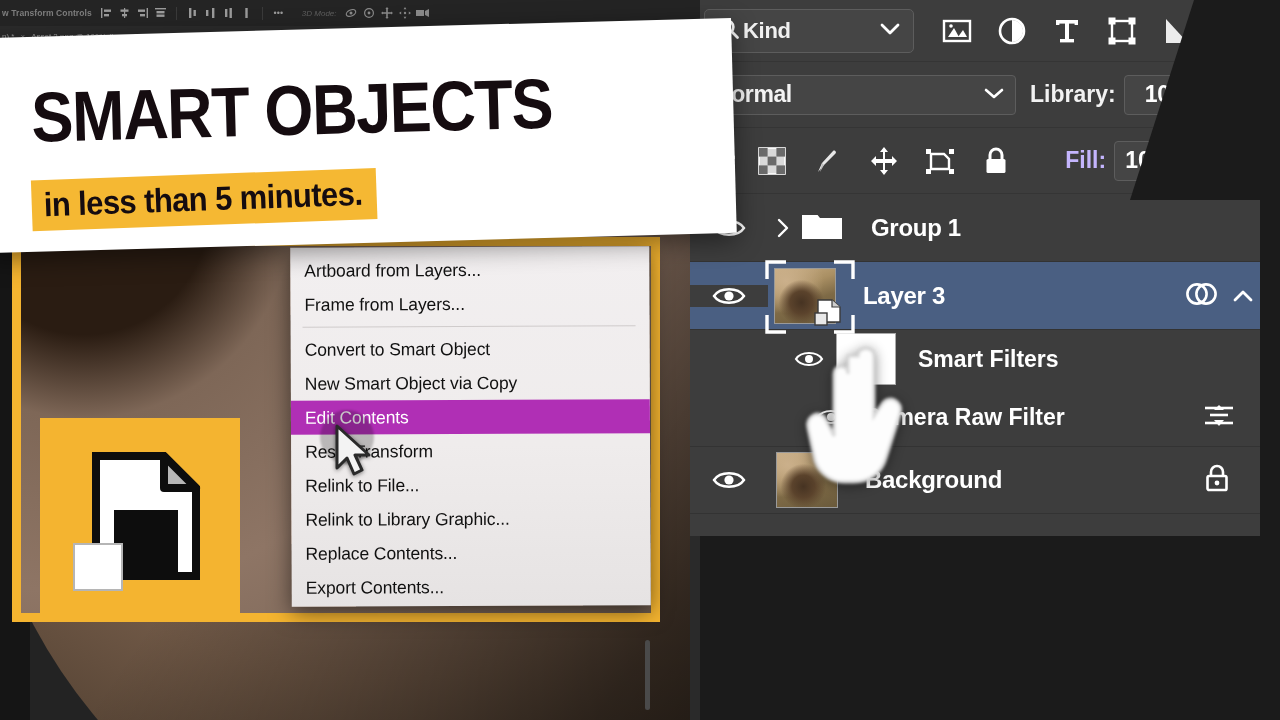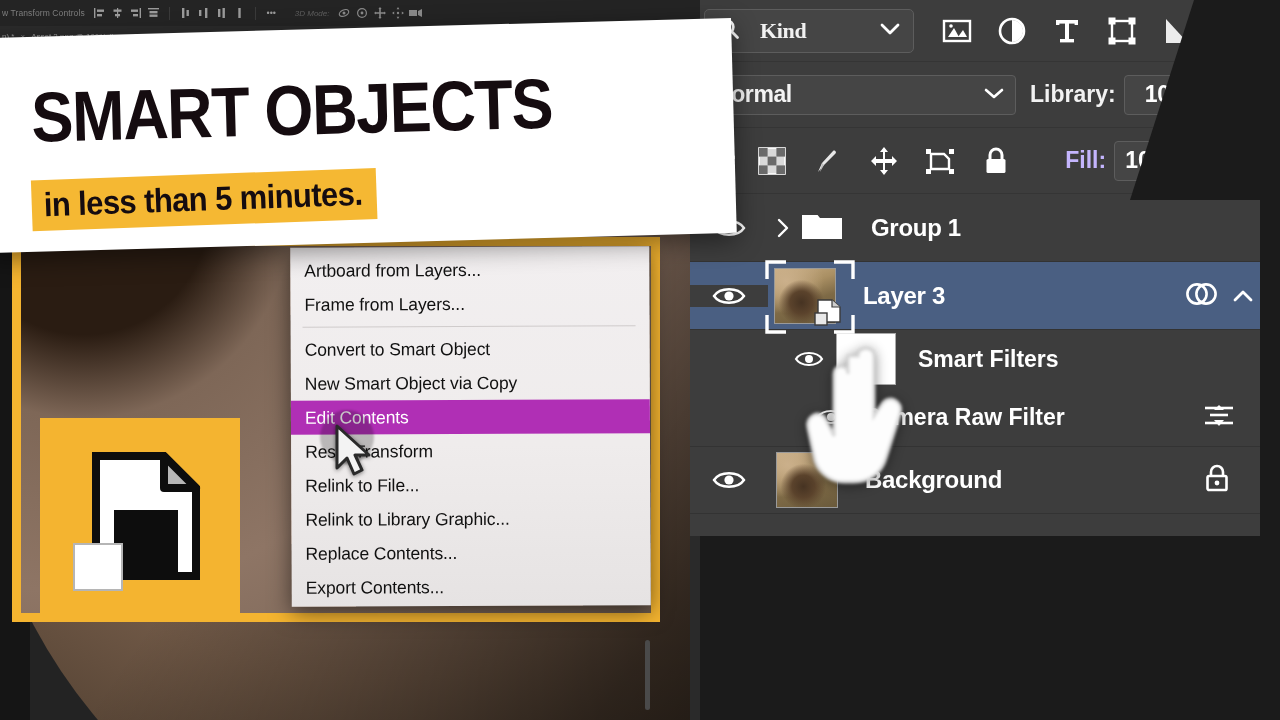--- a/index.html
+++ b/index.html
@@ -35,21 +35,21 @@
     position:absolute; left:0; top:46px; width:30px; bottom:0;
     background:#151515;
   }
 
   
   .options-bar{
     position:absolute; left:0; top:0; width:700px; height:26px;
     background:#242424; display:flex; align-items:center; gap:0;
     padding-left:2px; color:#8c8c8c; font-size:8.5px; white-space:nowrap;
   }
-  .opt-txt{ opacity:.85; letter-spacing:.1px; }
+  .opt-txt{ opacity:.85; letter-spacing:.1px;font-weight:bold; }
   .opt-icons{ display:flex; align-items:center; gap:3px; margin-left:7px;}
   .opt-ic{ width:15px; height:14px; display:flex; align-items:center; justify-content:center;}
   .opt-ic svg{ display:block; }
   .opt-sep{ width:1px; height:13px; background:#3a3a3a; margin:0 5px; }
   .opt-dim{ color:#5e5e5e; font-size:8px; }
 
   .tab-bar{
     position:absolute; left:0; top:26px; width:700px; height:20px;
     background:#2b2b2b; display:flex; align-items:center;
     color:#9a9a9a; font-size:8px; padding-left:2px; gap:6px; white-space:nowrap;
@@ -125,21 +125,21 @@
   .layers-panel{
     position:absolute; left:690px; top:0; width:570px; height:536px;
     background:#3d3d3d;
   }
   .lp-row-filter{
     height:62px; display:flex; align-items:center; padding:0 0 0 14px; gap:0;
     border-bottom:1px solid #353535;
   }
   .kind-box{
     width:210px; height:44px; background:#454545; border:1px solid #5d5d5d;
-    border-radius:5px; display:flex; align-items:center; padding:0 12px; gap:19px;font-family:Liberation Serif, serif;
+    border-radius:5px; display:flex; align-items:center; padding:0 12px; gap:2px;
   }
   .kind-label{ color:#f1f1f1; font-size:22px; font-weight:bold; letter-spacing:-.3px;}
   .kind-chev{ margin-left:auto; }
   .filter-icons{ display:flex; align-items:center; gap:21px; margin-left:26px;}
   .fic{ width:34px; height:34px; display:flex; align-items:center; justify-content:center;}
 
   .lp-row-blend{
     height:66px; display:flex; align-items:center; padding-left:14px; gap:0;
     border-bottom:1px solid #353535;
   }

